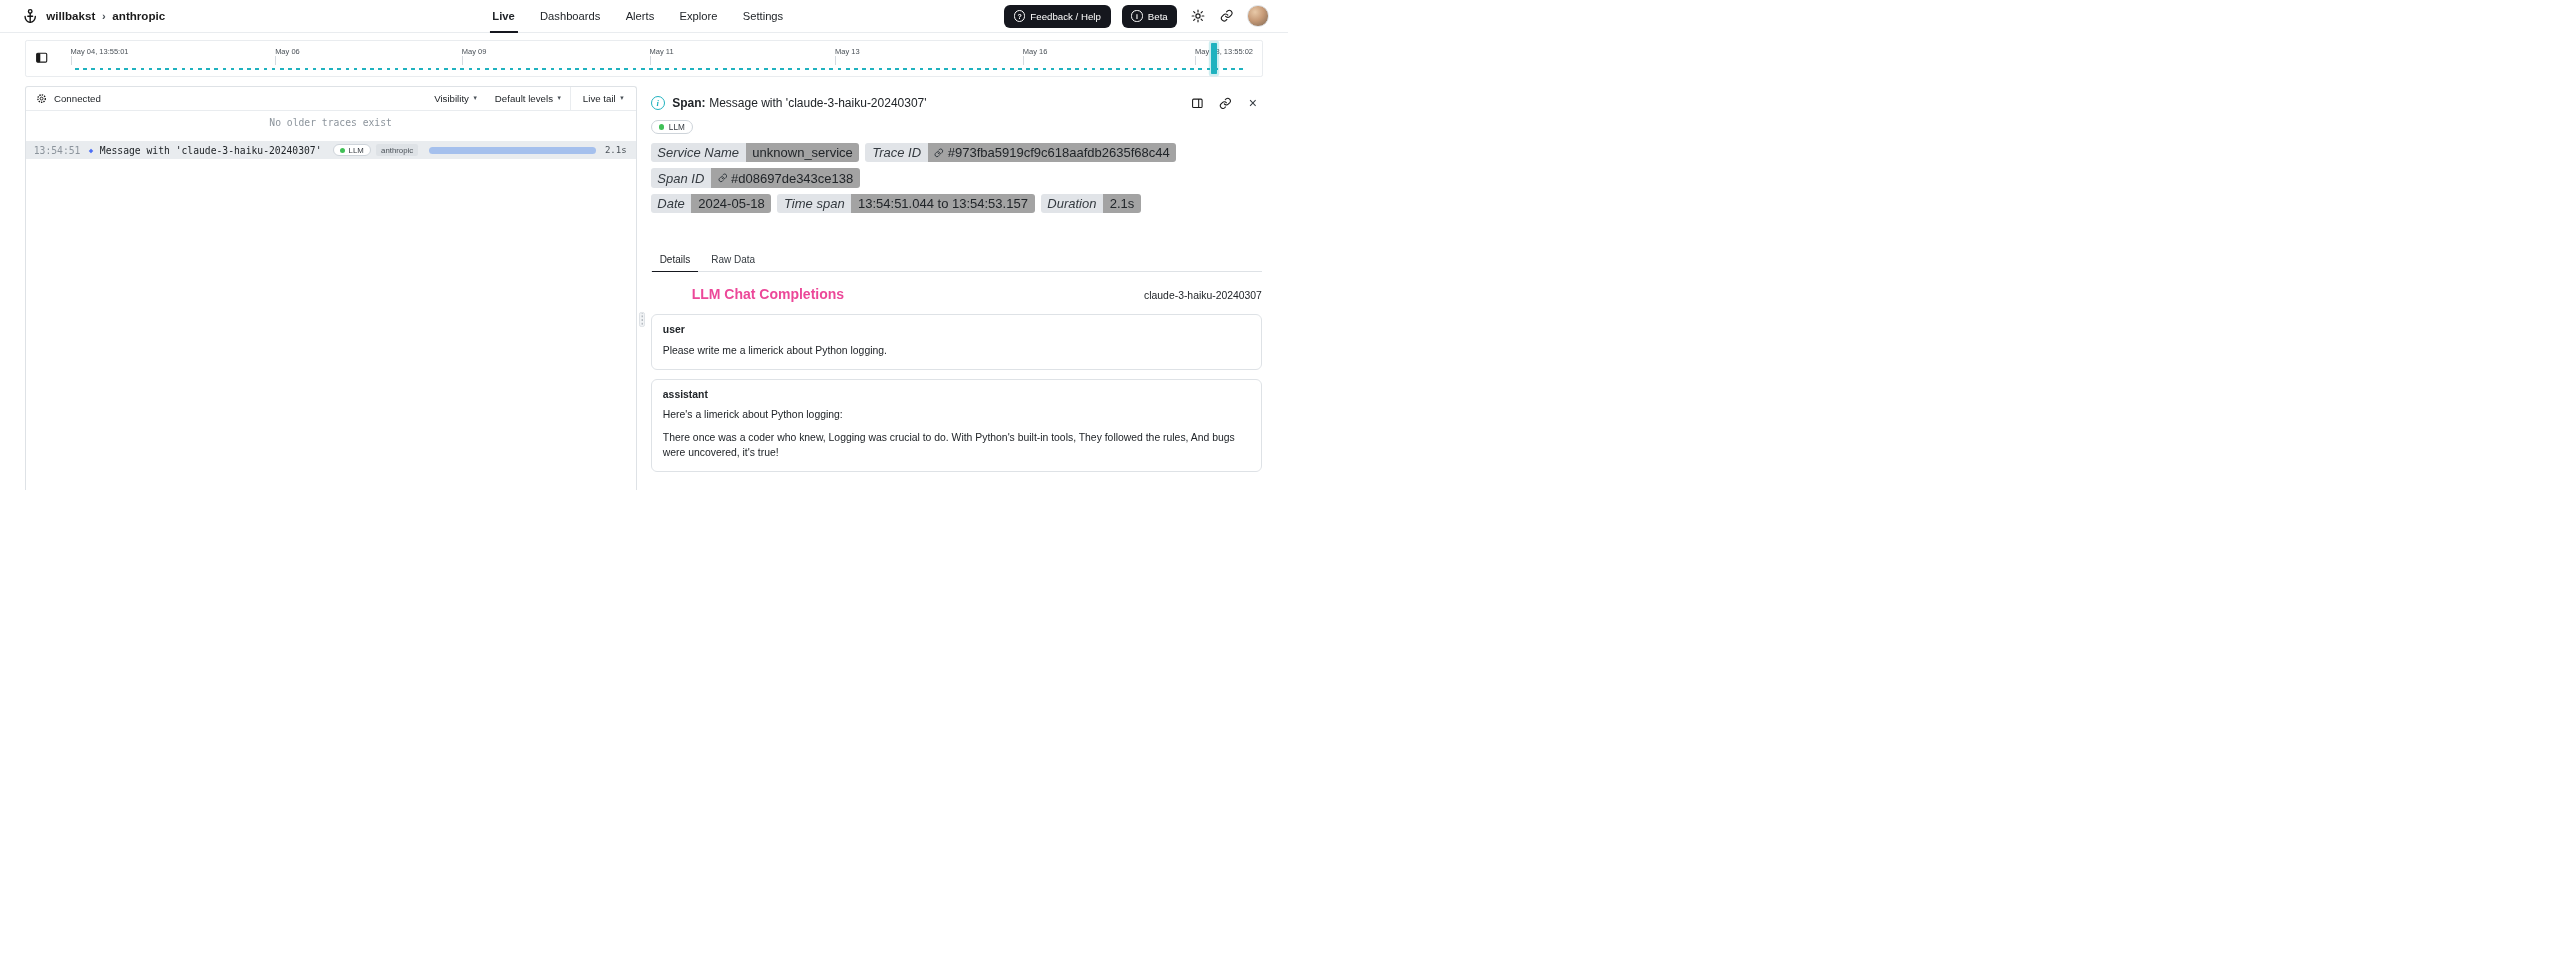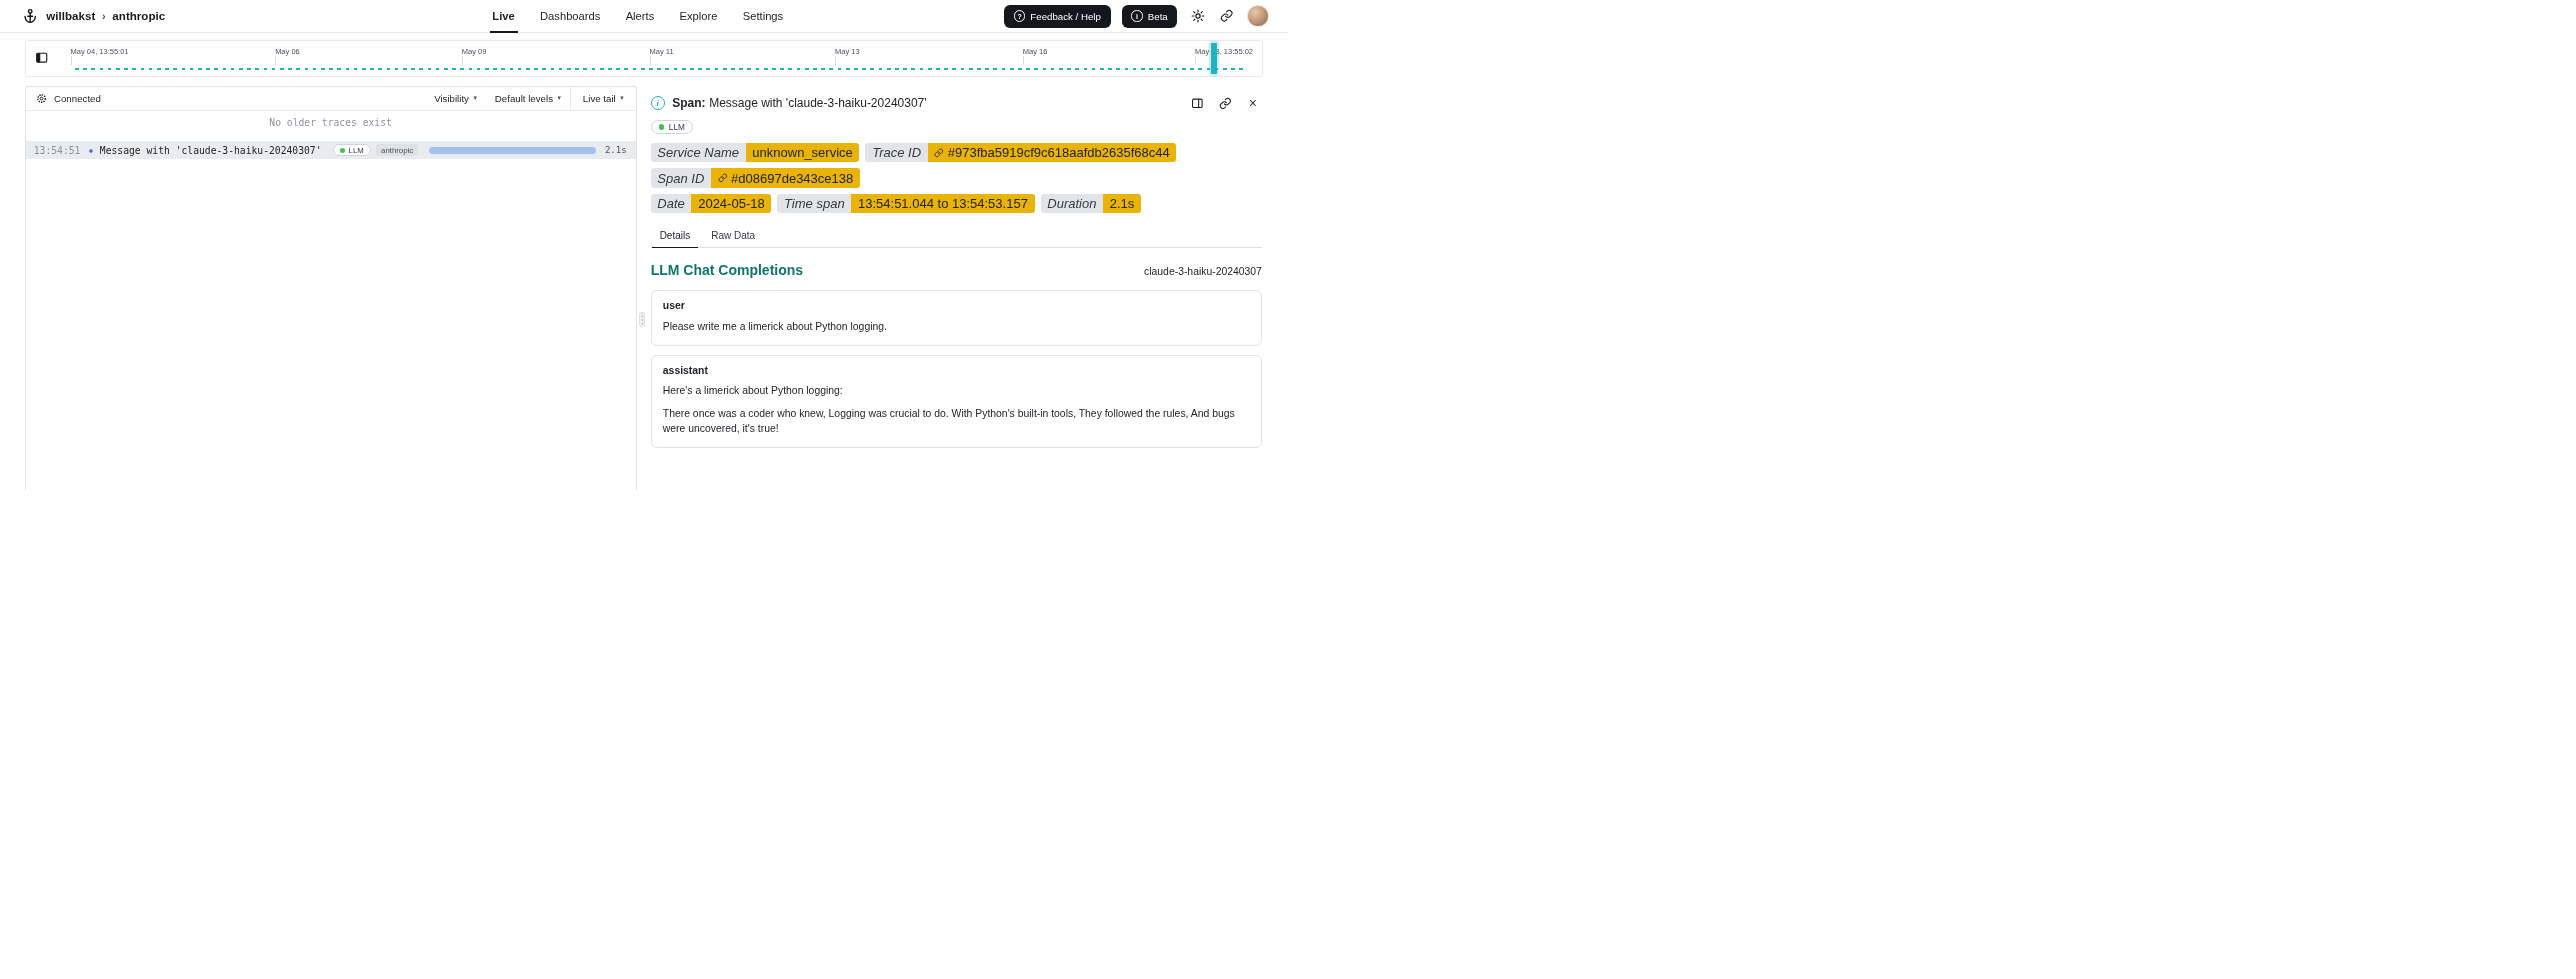--- a/index.html
+++ b/index.html
@@ -103,31 +103,31 @@
   .span-actions { margin-left:auto; display:flex; align-items:center; gap:9.7px; color:#343a40; }
   .close-x { font-size:14px; line-height:1; color:#343a40; }
 
   .badge-row { margin-top:8.2px; }
   .llm-pill { display:inline-flex; align-items:center; gap:4.5px; border:0.7px solid #ced4da;
               border-radius:8.2px; padding:1.5px 7.5px; font-size:8.2px; color:#343a40; }
 
   .chips { display:flex; gap:6px; margin-top:9px; flex-wrap:wrap; }
   .chip { display:inline-flex; border-radius:3px; overflow:hidden; font-size:13px; }
   .chip-label { background:#e1e4e8; padding:2.2px 6.7px; font-style:italic; color:#343a40; }
-  .chip-value { background:#eab308; padding:2.2px 6.7px; color:#212529; display:inline-flex;
+  .chip-value { background:#a3a3a3; padding:2.2px 6.7px; color:#212529; display:inline-flex;
                 align-items:center; gap:3.7px; }
   .chip-link svg { display:block; }
 
   .tabs { display:flex; margin-top:12px; border-bottom:0.7px solid #dee2e6; gap:3px; }
-  .tab { padding:5.2px 9px 6px; font-size:10px; color:#212529; cursor:pointer; position:relative; }
+  .tab { padding:5.2px 9px 6px; font-size:10px; color:#212529; cursor:pointer; position:relative;margin-top:24px; }
   .tab.active::after { content:""; position:absolute; bottom:-0.7px; left:1.5px; right:1.5px; height:1.5px; background:#15171e; }
   .tab.inactive { color:#343a40; }
 
   .section-row { display:flex; align-items:baseline; justify-content:space-between; margin-top:14px; }
-  .section-title { font-size:14px; font-weight:700; color:#0f766e; }
+  .section-title { font-size:14px; font-weight:700; color:#ec4899;margin-left:41px; }
   .model-name { font-size:10.4px; color:#212529; }
 
   .messages { overflow:hidden; }
   .msg-card { border:0.7px solid #dee2e6; border-radius:6px; padding:9px 11.2px 10.4px; margin-top:9.7px; background:#fff; }
   .msg-card:first-child { margin-top:12px; }
   .msg-role { font-weight:700; font-size:10.4px; }
   .msg-line { font-size:10.4px; margin-top:8.2px; line-height:1.4; }
   .msg-line:empty { display:none; }
 </style>
 </head>

